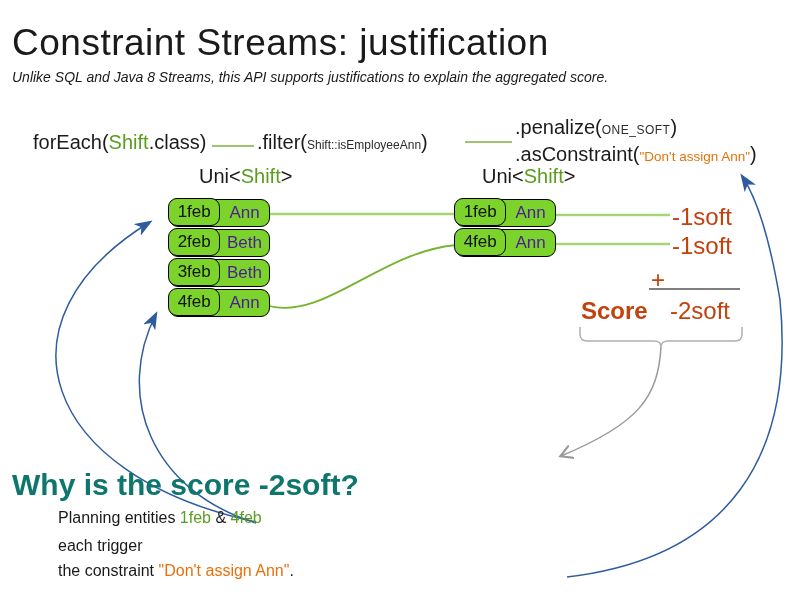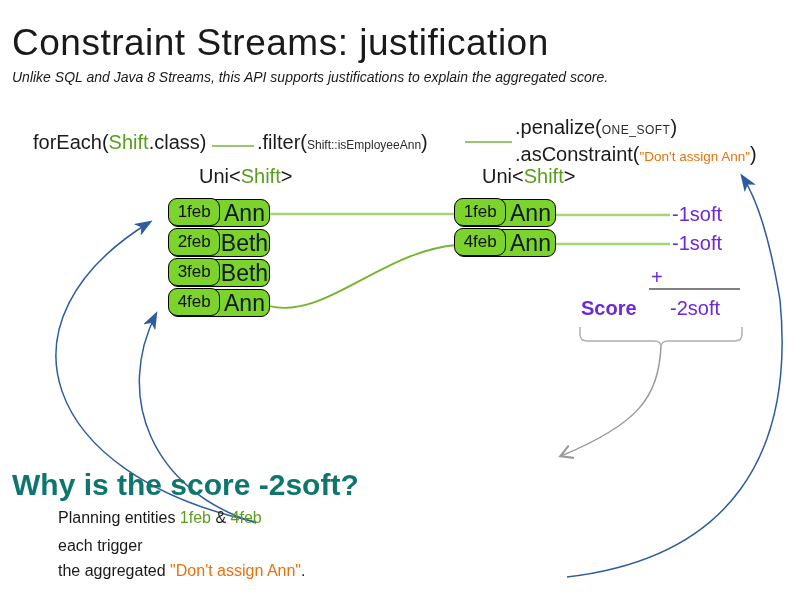--- a/index.html
+++ b/index.html
@@ -41,24 +41,24 @@
   }
   .date-box {
     position:absolute; left:-1.8px; top:-1.8px; width:52px; height:28px;
     background:#7bd32c; border:1.8px solid #000; border-radius:9px;
     box-sizing:border-box; display:flex; align-items:center; justify-content:center;
     font-size:17px; color:#111;
   }
   .name-cell {
     position:absolute; left:50px; right:0; top:0; bottom:0;
     display:flex; align-items:center; justify-content:center;
-    font-size:23px; color:#0f172a;
+    font-size:17px; color:#4c1d95;
   }
 
-  .score-txt { font-size:20px; color:#6d28d9; }
+  .score-txt { font-size:24px; color:#c2410c; }
   #penalty1 { left:672px; top:203px; }
   #penalty2 { left:672px; top:232px; }
   #plus     { left:651px; top:266px; }
   #score-label { left:581px; top:297px;font-weight:bold; }
   #score-total { left:670px; top:297px; }
 
   #expl-heading    { top:468px; font-size:30px; font-weight:bold; color:#0f766e; }
   .expl-line       { font-size:16px;padding-left:46px; }
   #expl-entities   { top:509px; }
   #expl-trigger    { top:537px; }
@@ -147,13 +147,13 @@
 <div id="plus" class="abs score-txt layer1">+</div>
 <div id="score-label" class="abs score-txt layer1">Score</div>
 <div id="score-total" class="abs score-txt layer1">-2soft</div>
 
 <div id="expl-heading" class="abs center layer1">Why is the score -2soft?</div>
 
 <div id="expl-entities" class="abs center expl-line layer1"><span>Planning entities </span><span class="green-txt">1feb</span><span> &amp; </span><span class="green-txt">4feb</span></div>
 
 <div id="expl-trigger" class="abs center expl-line layer1">each trigger</div>
 
-<div id="expl-constraint" class="abs center expl-line layer1"><span>the aggregated </span><span class="orange-txt">"Don't assign Ann"</span><span>.</span></div>
+<div id="expl-constraint" class="abs center expl-line layer1"><span>the constraint </span><span class="orange-txt">"Don't assign Ann"</span><span>.</span></div>
 
 </body></html>

